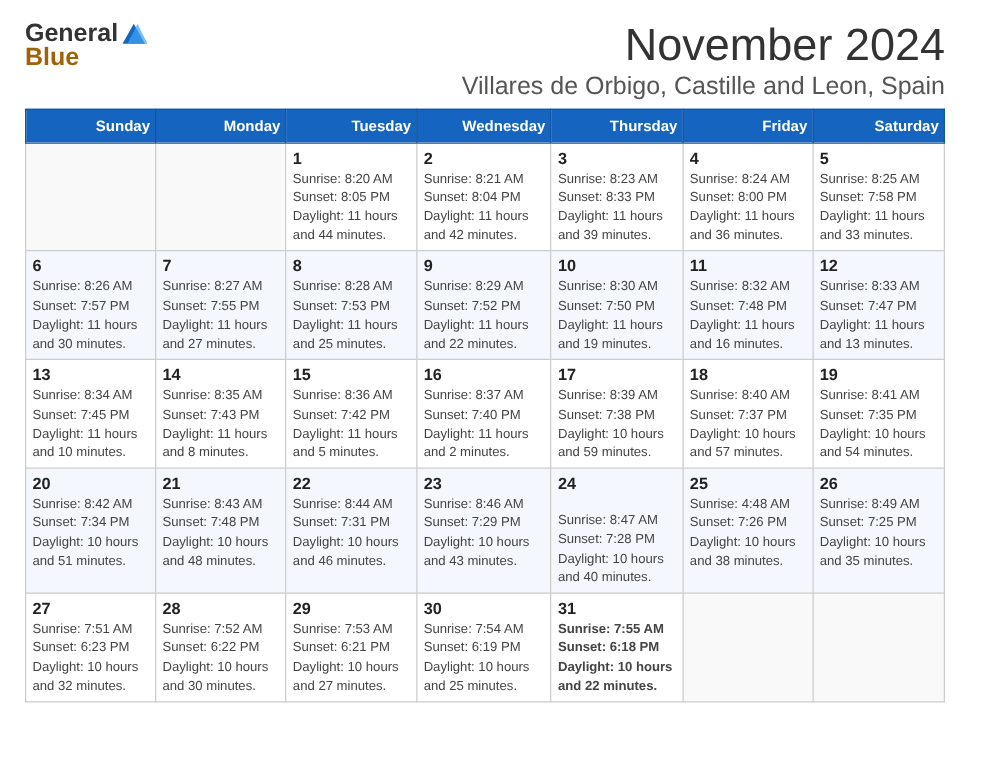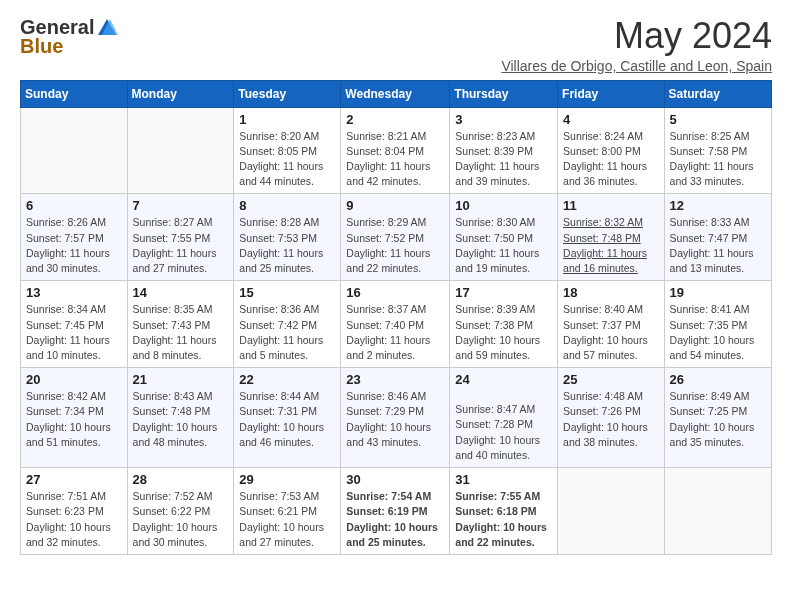--- a/index.html
+++ b/index.html
@@ -4,21 +4,21 @@
   <style>
     * { box-sizing: border-box; margin: 0; padding: 0; }
     body {
       font-family: Arial, sans-serif;
       background: #fff;
       width: 792px;
       min-height: 612px;
     }
     .page {
       width: 792px;
-      padding: 16px 20px 20px 20px;
+      padding: 16px 36px 20px 20px;
     }
     .header {
       display: flex;
       justify-content: space-between;
       align-items: flex-start;
       margin-bottom: 6px;
     }
     .logo {
       display: flex;
       flex-direction: column;
@@ -41,36 +41,35 @@
     .title-block {
       text-align: right;
     }
     .month-title {
       font-size: 36px;
       font-weight: 300;
       color: #333;
       line-height: 1.1;
     }
     .subtitle {
-      font-size: 14px;
+      font-size: 20px;
       color: #555;
       margin-top: 2px;
-      text-decoration: underline;
     }
     .calendar {
       width: 100%;
       border-collapse: collapse;
       border: 1px solid #ccc;
       font-size: 11px;
     }
     .calendar thead tr th {
       background-color: #1565C0;
       color: #fff;
       padding: 6px 4px;
-      text-align: left;
+      text-align: right;
       font-size: 12px;
       font-weight: 600;
       border: 1px solid #1255a0;
     }
     .calendar tbody tr td {
       vertical-align: top;
       padding: 4px 5px;
       border: 1px solid #ccc;
       width: 113px;
       min-height: 80px;
@@ -102,21 +101,21 @@
       <div class="logo-text">
         <span class="logo-general">General</span>
         <svg class="logo-icon" viewBox="0 0 22 22">
           <polygon points="11,2 20,18 2,18" fill="#1565C0"></polygon>
           <polygon points="14,2 22,18 6,18" fill="#42A5F5" opacity="0.7"></polygon>
         </svg>
       </div>
       <span class="logo-blue" style="font-size:20px;font-weight:700;color:#a16207;margin-top:-4px;">Blue</span>
     </div>
     <div class="title-block">
-      <div class="month-title">May 2024</div>
+      <div class="month-title">November 2024</div>
       <div class="subtitle">Villares de Orbigo, Castille and Leon, Spain</div>
     </div>
   </div>
 
   <table class="calendar">
     <thead>
       <tr>
       <th>Sunday</th>
           <th>Monday</th>
           <th>Tuesday</th>
@@ -138,21 +137,21 @@
           </td>
           <td>
             <span class="day-number">2</span>
             <div class="day-info" style="white-space: pre-line;">Sunrise: 8:21 AM
 Sunset: 8:04 PM
 Daylight: 11 hours and 42 minutes.</div>
           </td>
           <td>
             <span class="day-number">3</span>
             <div class="day-info" style="white-space: pre-line;">Sunrise: 8:23 AM
-Sunset: 8:39 PM
+Sunset: 8:33 PM
 Daylight: 11 hours and 39 minutes.</div>
           </td>
           <td>
             <span class="day-number">4</span>
             <div class="day-info" style="white-space: pre-line;">Sunrise: 8:24 AM
 Sunset: 8:00 PM
 Daylight: 11 hours and 36 minutes.</div>
           </td>
           <td>
             <span class="day-number">5</span>
@@ -187,21 +186,21 @@
 Daylight: 11 hours and 22 minutes.</div>
           </td>
           <td>
             <span class="day-number">10</span>
             <div class="day-info" style="white-space: pre-line;">Sunrise: 8:30 AM
 Sunset: 7:50 PM
 Daylight: 11 hours and 19 minutes.</div>
           </td>
           <td>
             <span class="day-number">11</span>
-            <div class="day-info" style="white-space: pre-line; text-decoration: underline;">Sunrise: 8:32 AM
+            <div class="day-info" style="white-space: pre-line;">Sunrise: 8:32 AM
 Sunset: 7:48 PM
 Daylight: 11 hours and 16 minutes.</div>
           </td>
           <td>
             <span class="day-number">12</span>
             <div class="day-info" style="white-space: pre-line;">Sunrise: 8:33 AM
 Sunset: 7:47 PM
 Daylight: 11 hours and 13 minutes.</div>
           </td>
         </tr>
@@ -307,21 +306,21 @@
 Daylight: 10 hours and 30 minutes.</div>
           </td>
           <td>
             <span class="day-number">29</span>
             <div class="day-info" style="white-space: pre-line;">Sunrise: 7:53 AM
 Sunset: 6:21 PM
 Daylight: 10 hours and 27 minutes.</div>
           </td>
           <td>
             <span class="day-number">30</span>
-            <div class="day-info" style="white-space: pre-line; font-weight: bold;">Sunrise: 7:54 AM
+            <div class="day-info" style="white-space: pre-line;">Sunrise: 7:54 AM
 Sunset: 6:19 PM
 Daylight: 10 hours and 25 minutes.</div>
           </td>
           <td>
             <span class="day-number">31</span>
             <div class="day-info" style="white-space: pre-line; font-weight: bold;">Sunrise: 7:55 AM
 Sunset: 6:18 PM
 Daylight: 10 hours and 22 minutes.</div>
           </td>
           <td class="empty-cell"></td>

